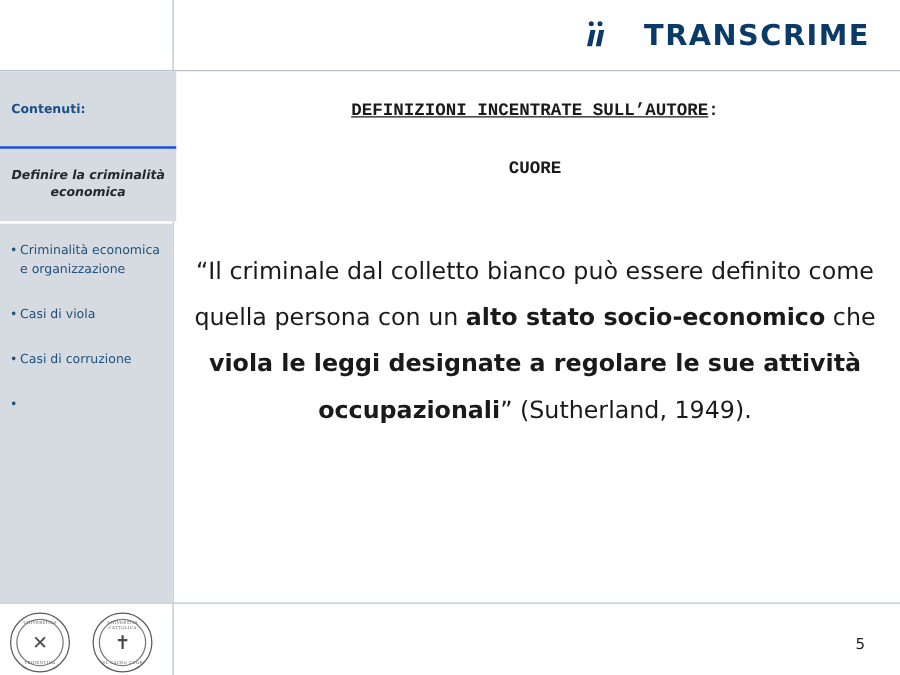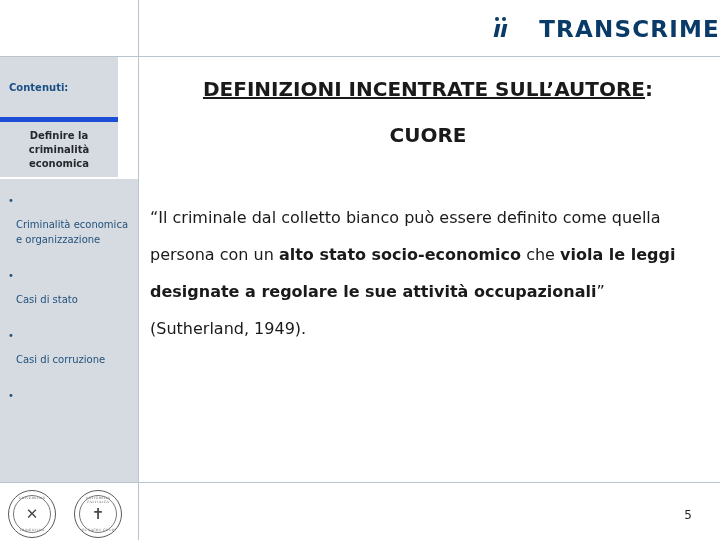--- a/index.html
+++ b/index.html
@@ -24,21 +24,21 @@
   .top-rule {
     position: absolute;
     left: 0;
     top: 56px;
     width: 720px;
     height: 1px;
     background: #b9c4cf;
   }
   .brand {
     position: absolute;
-    right: 0;
+    right: 24px;
     top: 8px;
     height: 42px;
     display: flex;
     align-items: center;
     gap: 20px;
   }
   .brand-mark {
     position: relative;
     width: 26px;
     height: 30px;
@@ -80,21 +80,21 @@
   }
   .sidebar {
     position: absolute;
     left: 0;
     top: 57px;
     width: 138px;
     height: 425px;
   }
   .sb-block {
     background: #d6dbe1;
-    width: 118px;
+    width: 141px;
     box-sizing: border-box;
   }
   .sb-head {
     height: 60px;
     display: flex;
     align-items: center;
     padding-left: 9px;
     font-size: 10px;
     font-weight: bold;
     color: #1a4f86;
@@ -103,21 +103,22 @@
     height: 60px;
     display: flex;
     flex-direction: column;
     justify-content: center;
     align-items: center;
     text-align: center;
     font-size: 10px;
     font-weight: bold;
     color: #25292d;
     line-height: 14px;
-    border-top: 5px solid #1d4ed8;
+    border-top: 2px solid #1d4ed8;
+    font-style: italic;
   }
   .sb-body {
     background: #d6dbe1;
     width: 138px;
     padding-top: 14px;
     box-sizing: border-box;
     border-top: 2px solid #ffffff;
     height: 305px;
   }
   .sb-item {
@@ -130,21 +131,21 @@
     line-height: 15px;
   }
   .sb-bullet {
     color: #23527c;
     font-size: 10px;
     line-height: 15px;
     width: 10px;
     flex: none;
     text-align: center;
   }
-  .sb-label { flex: 1; margin-top: 24px; }
+  .sb-label { flex: 1; }
 
   
   .bottom-rule {
     position: absolute;
     left: 0;
     top: 482px;
     width: 720px;
     height: 1px;
     background: #b9c4cf;
   }
@@ -206,29 +207,31 @@
 
   
   .content {
     position: absolute;
     left: 150px;
     top: 78px;
     width: 556px;
   }
   .title {
     text-align: center;
-    font-size: 20px;
+    font-size: 14px;
     font-weight: bold;
     color: #1a1a1a;
     line-height: 23px;
+    font-family: Liberation Mono, monospace;
   }
   .title .under { text-decoration: underline; }
   .body-quote {
     margin-top: 52px;
-    font-size: 16px;
+    text-align: center;
+    font-size: 19px;
     color: #1a1a1a;
     line-height: 37px;
   }
   .body-quote b { font-weight: bold; }
 </style>
 </head>
 <body>
 
 <div class="slide">
 
@@ -249,21 +252,21 @@
   <div class="sidebar">
     <div class="sb-block sb-head">Contenuti:</div>
     <div class="sb-block sb-sub">Definire la criminalità economica</div>
     <div class="sb-body">
       <div class="sb-item">
         <span class="sb-bullet">•</span>
         <span class="sb-label">Criminalità economica e organizzazione</span>
       </div>
       <div class="sb-item">
         <span class="sb-bullet">•</span>
-        <span class="sb-label">Casi di stato</span>
+        <span class="sb-label">Casi di viola</span>
       </div>
       <div class="sb-item">
         <span class="sb-bullet">•</span>
         <span class="sb-label">Casi di corruzione</span>
       </div>
       <div class="sb-item">
         <span class="sb-bullet">•</span>
       </div>
     </div>
   </div>

